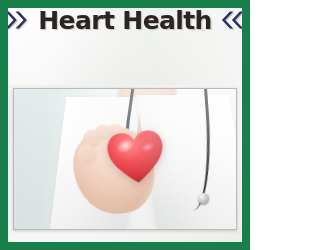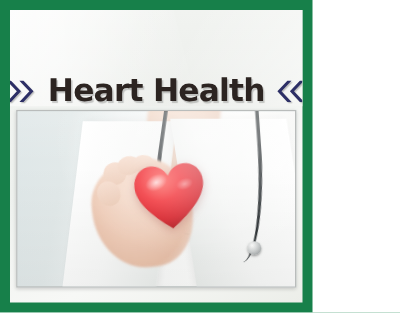--- a/index.html
+++ b/index.html
@@ -30,21 +30,21 @@
     display: flex;
     flex-direction: column;
     overflow: hidden;
   }
   
   .banner {
     position: relative;
     height: 77px;
     flex: 0 0 77px;
     display: flex;
-    align-items: flex-end;
+    align-items: flex-start;
     justify-content: center;
     gap: 8px;
     background:
       linear-gradient(118deg, rgba(255,255,255,0.75) 0%, rgba(255,255,255,0.05) 42%, rgba(255,255,255,0.0) 55%, rgba(255,255,255,0.55) 100%),
       linear-gradient(180deg, #f1f3f0 0%, #eef0ed 55%, #e9ebe7 100%);
     overflow: hidden;
   }
   .banner::after {
     
     content: "";

